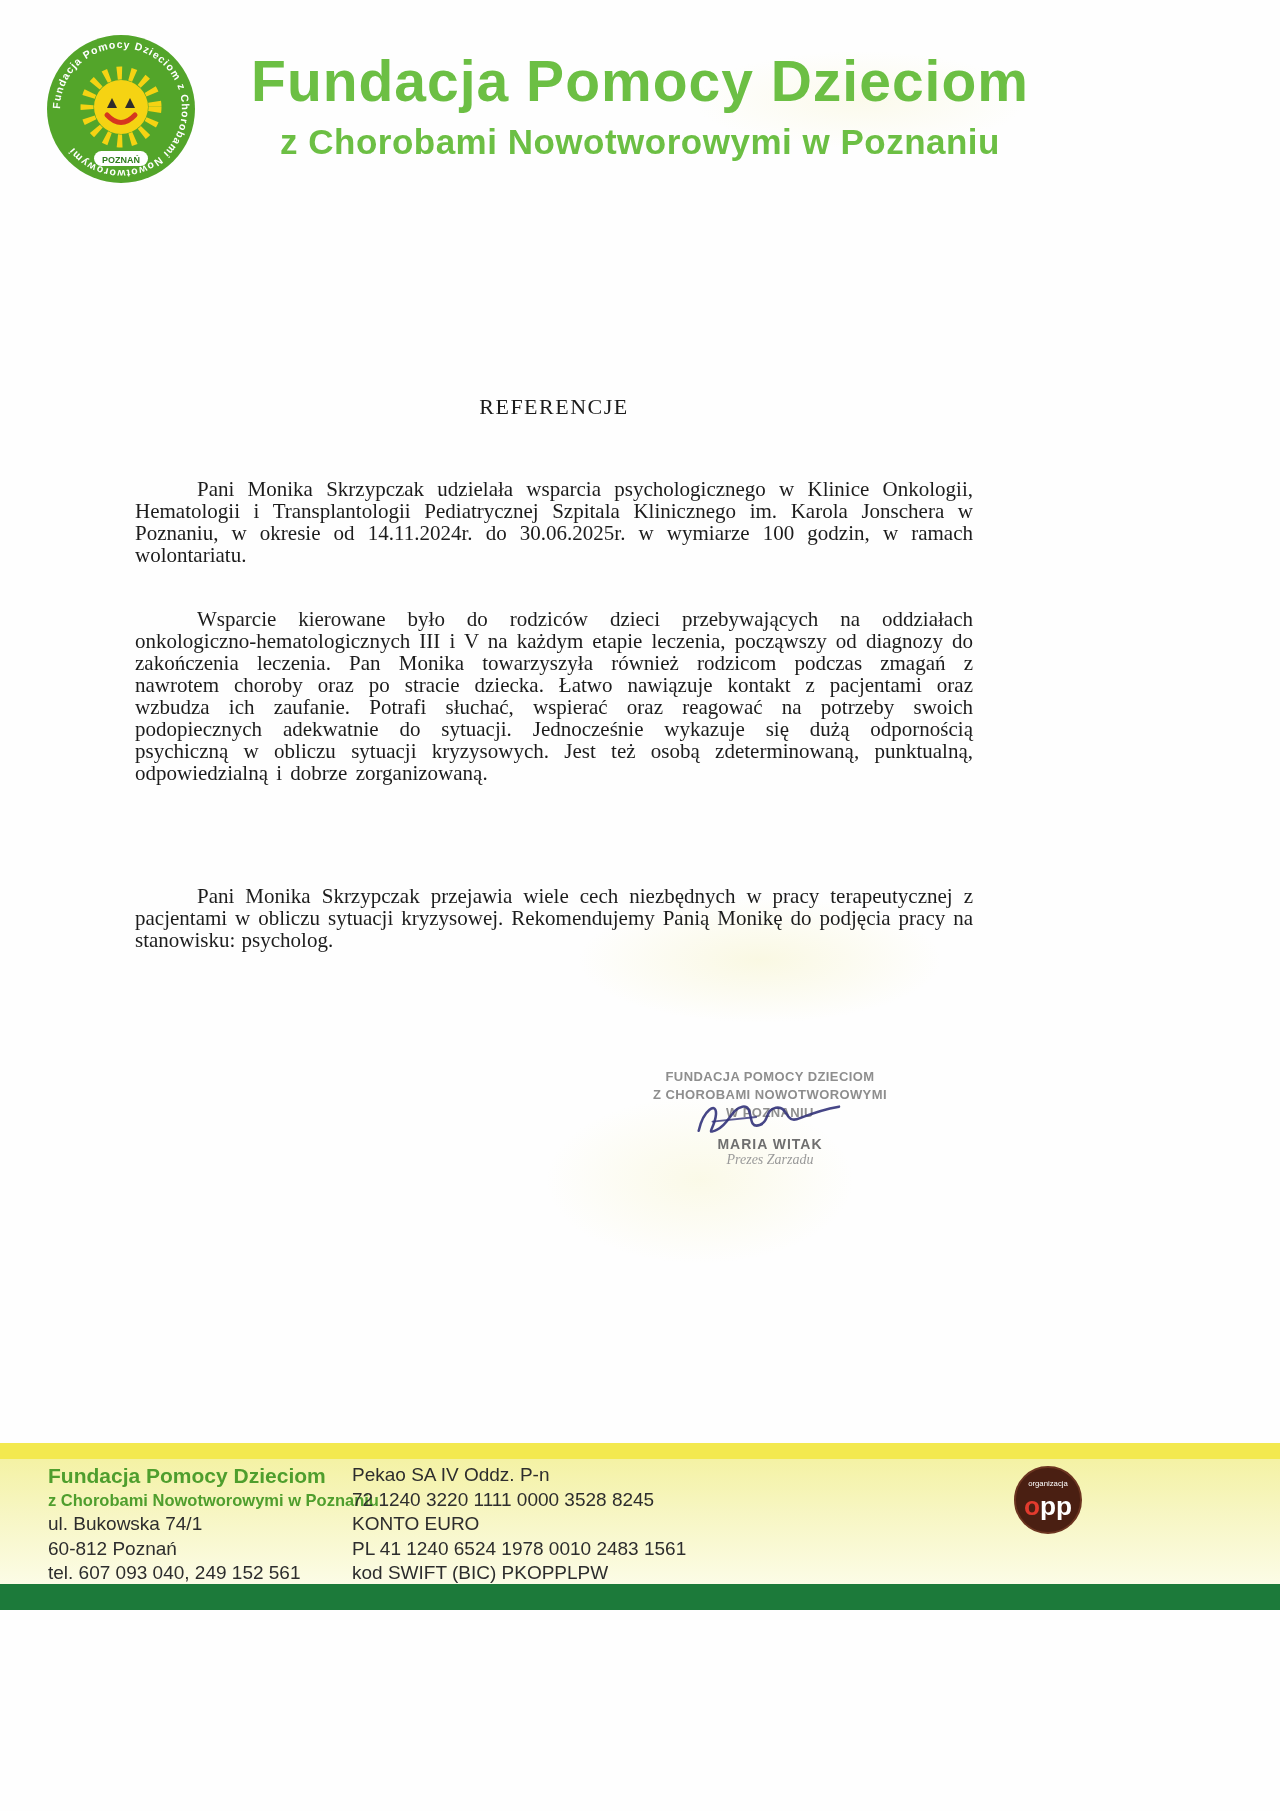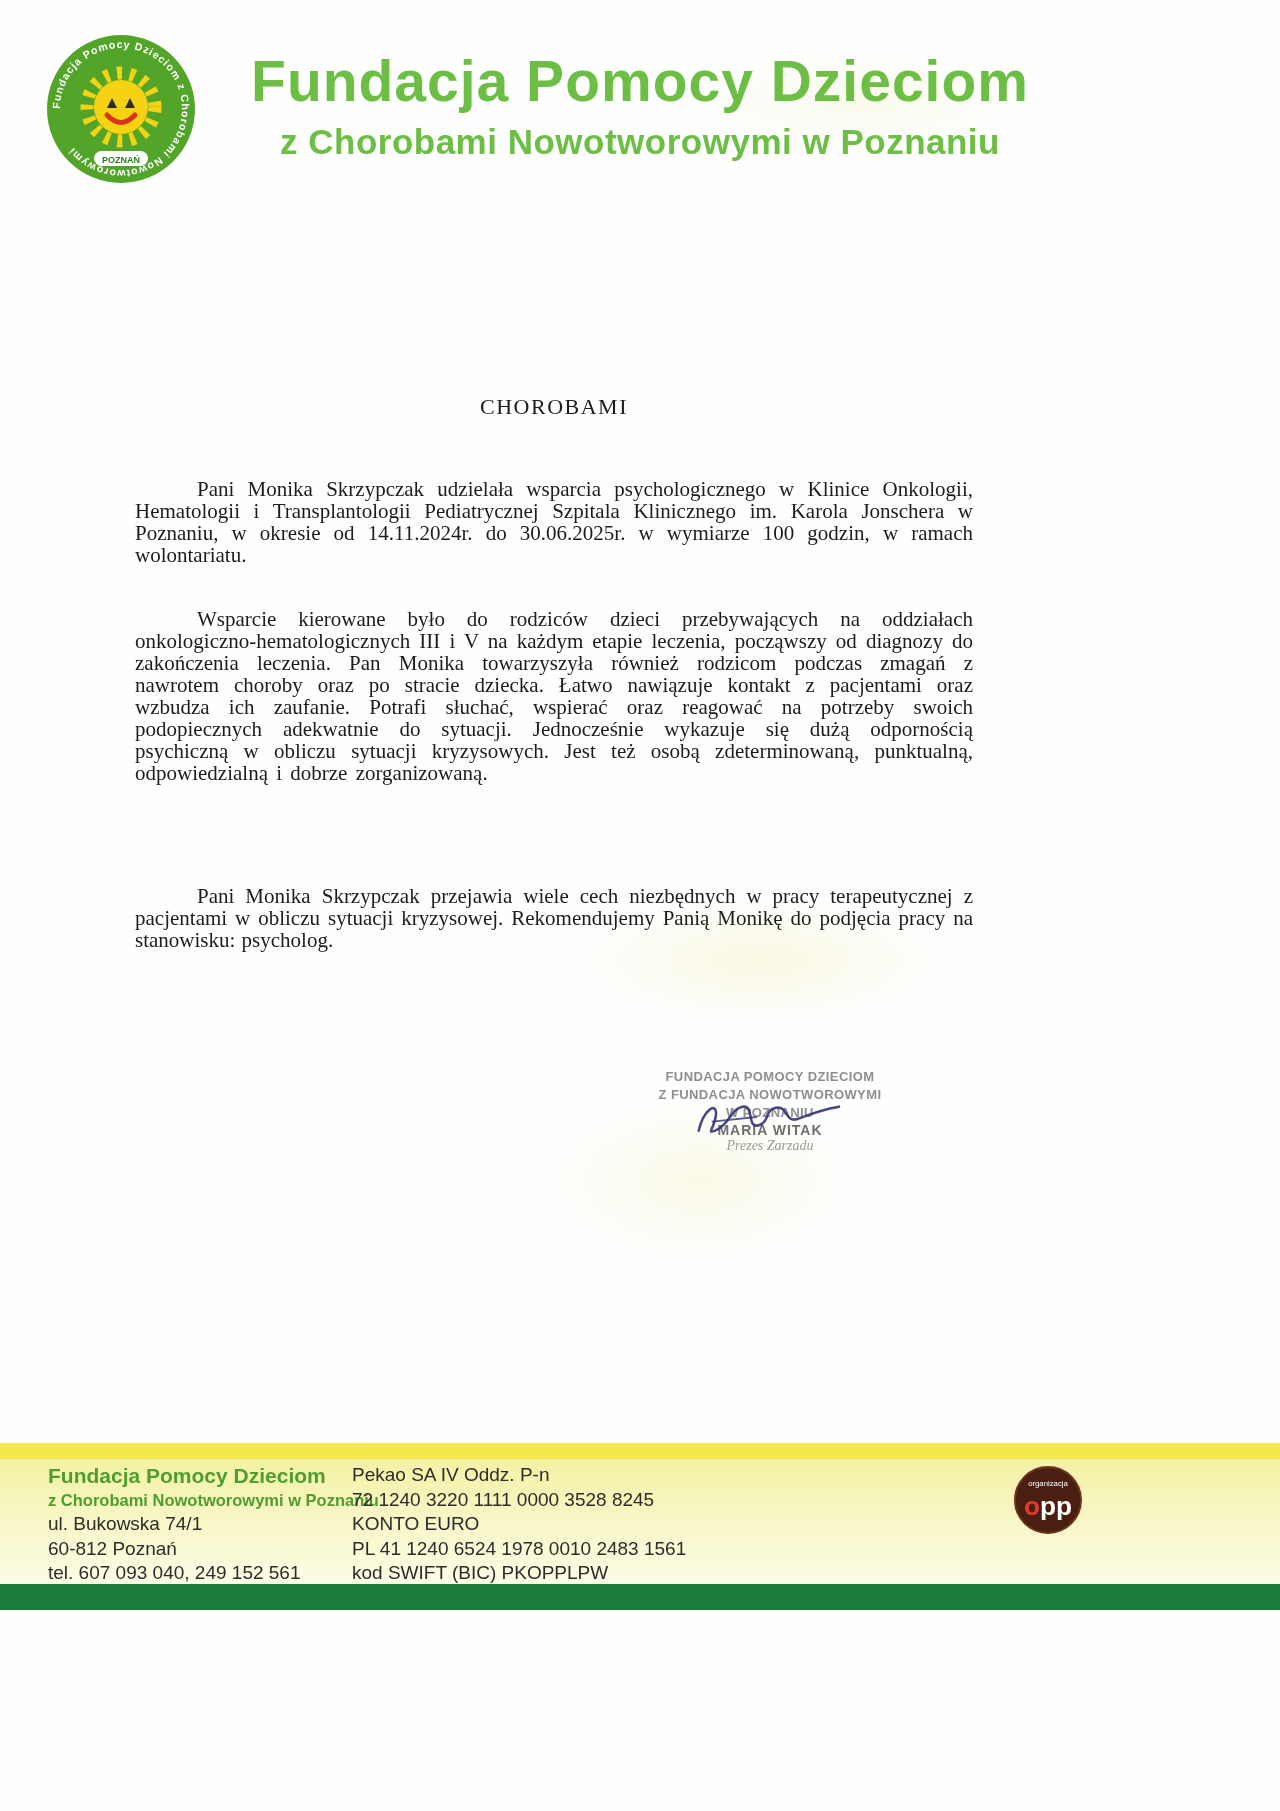--- a/index.html
+++ b/index.html
@@ -34,21 +34,21 @@
   .p2 { top:608px; word-spacing:3px; }
   .p3 { top:885px; }
 
   
   .sig-block {
     position:absolute; left:622px; top:1068px; width:296px; text-align:center;
     font-family:"Liberation Sans", sans-serif;
   }
   .stamp-line { font-size:13px; line-height:18px; font-weight:bold; color:#8e8e8e; letter-spacing:0.4px; }
   .sig-svg { position:absolute; left:58px; top:26px; width:180px; height:46px; }
-  .signer-name { font-size:14px; color:#6f6f6f; letter-spacing:1px; font-weight:bold; }
+  .signer-name { margin-top:14px; font-size:14px; color:#6f6f6f; letter-spacing:1px; font-weight:bold; }
   .signer-title { font-size:14px; color:#9a9a9a; font-style:italic; font-family:Liberation Serif, serif; }
 
   
   .footer-stripe { position:absolute; left:0; top:1443px; width:1280px; height:16px; background:#f3e94f; }
   .footer-band {
     position:absolute; left:0; top:1459px; width:1280px; height:125px;
     background:linear-gradient(to bottom, #f4f2a4 0%, #f7f6c4 45%, #fcfce6 100%);
   }
   .footer-bar { position:absolute; left:0; top:1584px; width:1280px; height:26px; background:#1c7a3a; }
 
@@ -83,29 +83,29 @@
     <rect x="48" y="117" width="54" height="15" rx="7.5" fill="#ffffff"></rect>
     <text x="75" y="128.5" font-size="9" fill="#2f7d1e" text-anchor="middle" font-family="Liberation Sans, sans-serif" font-weight="bold">POZNAŃ</text>
   </svg>
 
   <div class="header-title">
     <div class="line1">Fundacja Pomocy Dzieciom</div>
     <div class="line2">z Chorobami Nowotworowymi w Poznaniu</div>
   </div>
 
 
-  <div class="doc-title">CHOROBAMI</div>
+  <div class="doc-title">REFERENCJE</div>
 
   <p class="para p1">Pani Monika Skrzypczak udzielała wsparcia psychologicznego w Klinice Onkologii, Hematologii i Transplantologii Pediatrycznej Szpitala Klinicznego im. Karola Jonschera w Poznaniu, w okresie od 14.11.2024r. do 30.06.2025r. w wymiarze 100 godzin, w ramach wolontariatu.</p>
   <p class="para p2">Wsparcie kierowane było do rodziców dzieci przebywających na oddziałach onkologiczno-hematologicznych III i V na każdym etapie leczenia, począwszy od diagnozy do zakończenia leczenia. Pan Monika towarzyszyła również rodzicom podczas zmagań z nawrotem choroby oraz po stracie dziecka. Łatwo nawiązuje kontakt z pacjentami oraz wzbudza ich zaufanie. Potrafi słuchać, wspierać oraz reagować na potrzeby swoich podopiecznych adekwatnie do sytuacji. Jednocześnie wykazuje się dużą odpornością psychiczną w obliczu sytuacji kryzysowych. Jest też osobą zdeterminowaną, punktualną, odpowiedzialną i dobrze zorganizowaną.</p>
   <p class="para p3">Pani Monika Skrzypczak przejawia wiele cech niezbędnych w pracy terapeutycznej z pacjentami w obliczu sytuacji kryzysowej. Rekomendujemy Panią Monikę do podjęcia pracy na stanowisku: psycholog.</p>
 
   <div class="sig-block">
     <div class="stamp-line">FUNDACJA POMOCY DZIECIOM</div>
-    <div class="stamp-line">Z FUNDACJA NOWOTWOROWYMI</div>
+    <div class="stamp-line">Z CHOROBAMI NOWOTWOROWYMI</div>
     <div class="stamp-line">W POZNANIU</div>
     <svg class="sig-svg" viewBox="0 0 140 40" aria-hidden="true">
       <path d="M8,32 C12,14 24,6 23,18 C22,30 13,36 24,31 C35,26 36,13 46,11 C57,9 49,31 61,27 C70,24 65,14 75,12 C87,10 82,27 96,21 C106,17 118,13 130,11" stroke="#32327a" stroke-width="2.2" fill="none" stroke-linecap="round" opacity="0.9"></path>
       <path d="M20,24 L58,20" stroke="#32327a" stroke-width="1.6" fill="none" stroke-linecap="round" opacity="0.8"></path>
     </svg>
     <div class="signer-name">MARIA WITAK</div>
     <div class="signer-title">Prezes Zarzadu</div>
   </div>
 
   <div class="footer-stripe"></div>

